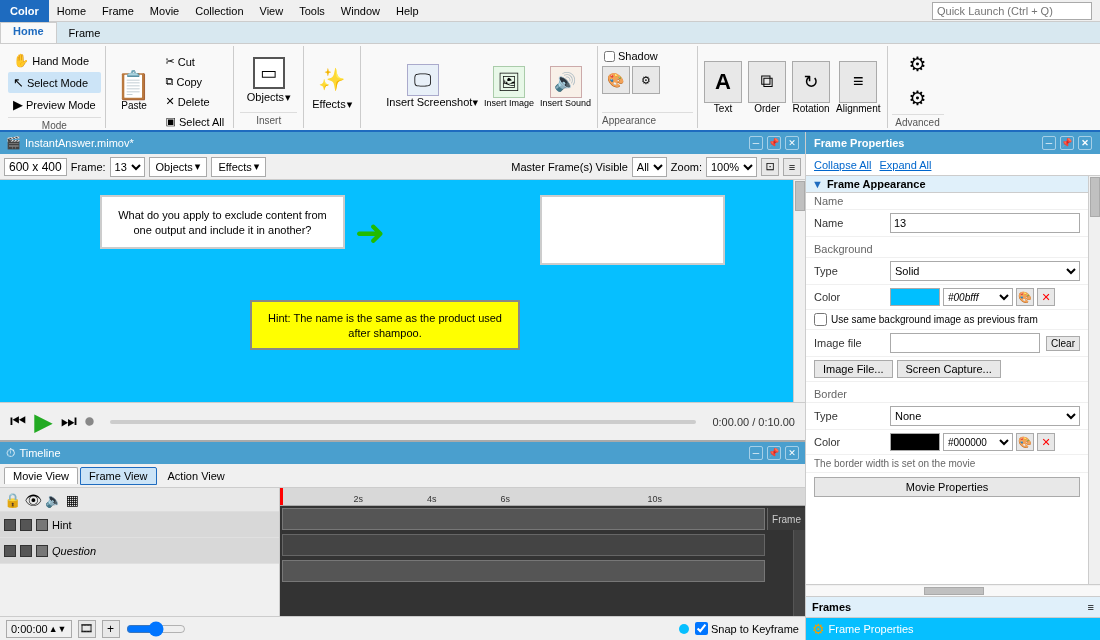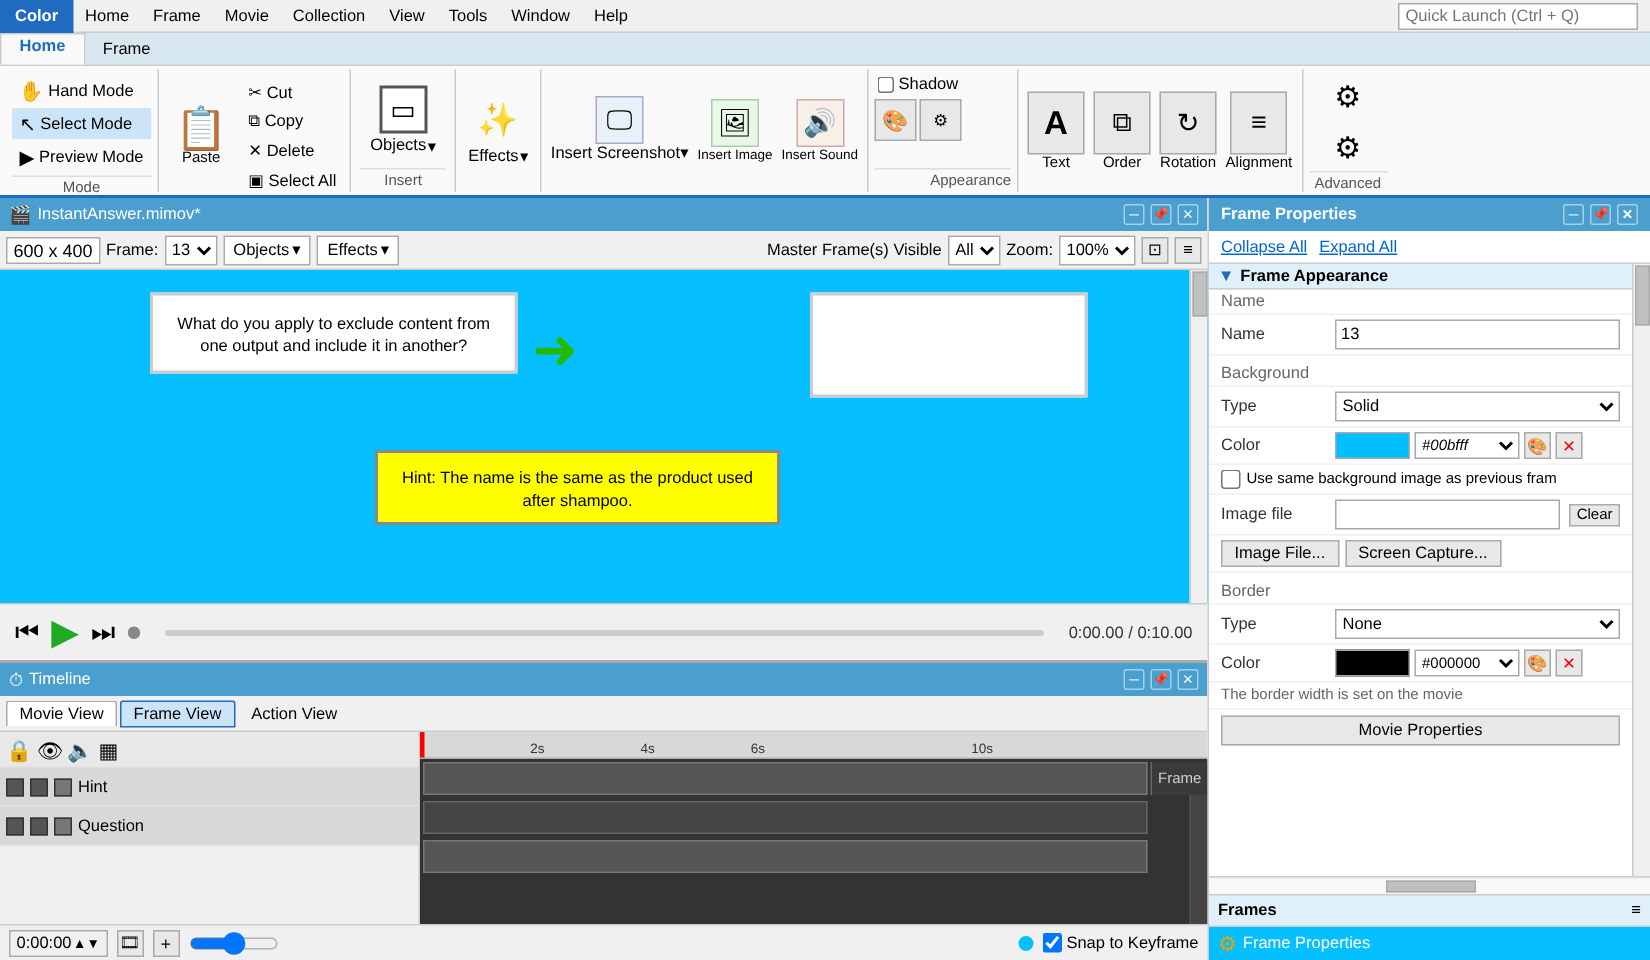--- a/index.html
+++ b/index.html
@@ -102,21 +102,21 @@
             <span>▾</span>
           </span>
       </div>
     </div>
   </div>
 
   <div style="display:flex; flex-direction:column; border-right:1px solid #ccc; padding:2px 4px; min-width:130px;">
     <div style="flex:1; display:flex; gap:2px; align-items:center;">
       <div style="display:flex; flex-direction:column; align-items:center; cursor:pointer; padding:2px;">
         <div style="width:32px; height:32px; background:#e8f0f8; border:1px solid #aac; display:flex; align-items:center; justify-content:center; font-size:18px;">🖵</div>
-        <span style="font-size:9px; line-height:1.2;"><span>Insert Screenshot</span><span>▾</span></span>
+        <span style="font-size:9px; line-height:1.2;margin-left:19px;"><span>Insert Screenshot</span><span>▾</span></span>
       </div>
       <div style="display:flex; flex-direction:column; align-items:center; cursor:pointer; padding:2px;">
         <div style="width:32px; height:32px; background:#e8f8e8; border:1px solid #aca; display:flex; align-items:center; justify-content:center; font-size:18px;">🖼</div>
         <span style="font-size:9px; text-align:center; line-height:1.2;">Insert Image</span>
       </div>
       <div style="display:flex; flex-direction:column; align-items:center; cursor:pointer; padding:2px;">
         <div style="width:32px; height:32px; background:#f8f0e8; border:1px solid #caa; display:flex; align-items:center; justify-content:center; font-size:18px;">🔊</div>
         <span style="font-size:9px; text-align:center; line-height:1.2;">Insert Sound</span>
       </div>
     </div>
@@ -126,21 +126,21 @@
     <div style="flex:1; display:flex; flex-direction:column; gap:2px;">
       <div style="display:flex; align-items:center; gap:3px; padding:2px;">
         <input type="checkbox" style="width: 11px; height: 11px;">
         <span>Shadow</span>
       </div>
       <div style="display:flex; gap:2px; align-items:center;">
         <div style="width:28px; height:28px; background:#e8e8e8; border:1px solid #aaa; display:flex; align-items:center; justify-content:center; cursor:pointer; font-size:14px;">🎨</div>
         <div style="width:28px; height:28px; background:#e8e8e8; border:1px solid #aaa; display:flex; align-items:center; justify-content:center; cursor:pointer;">⚙</div>
       </div>
     </div>
-    <div style="text-align:right; font-size:10px; color:#555; border-top:1px solid #ddd; padding-top:2px;">Appearance</div>
+    <div style="text-align:left; font-size:10px; color:#555; border-top:1px solid #ddd; padding-top:2px;">Appearance</div>
   </div>
 
   <div style="display:flex; flex-direction:column; border-right:1px solid #ccc; padding:2px 4px; min-width:180px;">
     <div style="flex:1; display:flex; gap:2px; align-items:center;">
       <div style="display:flex; flex-direction:column; align-items:center; cursor:pointer; padding:2px;">
         <div style="width:38px; height:42px; background:#e8e8e8; border:1px solid #aaa; display:flex; align-items:center; justify-content:center; font-size:22px; font-weight:bold;">A</div>
         <span style="font-size:10px;">Text</span>
       </div>
       <div style="display:flex; flex-direction:column; align-items:center; cursor:pointer; padding:2px;">
         <div style="width:38px; height:42px; background:#e8e8e8; border:1px solid #aaa; display:flex; align-items:center; justify-content:center; font-size:18px;">⧉</div>
@@ -269,21 +269,21 @@
           <div style="display:flex; align-items:center; height:26px; border-bottom:1px solid #e0e0e0; padding:0 4px; gap:4px; background:#d8d8d8;">
             <div style="width:12px; height:12px; background:#555; border:1px solid #333;"></div>
             <div style="width:12px; height:12px; background:#555; border:1px solid #333;"></div>
             <div style="width:12px; height:12px; background:#777; border:1px solid #333;"></div>
             <span style="font-size:11px;">Hint</span>
           </div>
           <div style="display:flex; align-items:center; height:26px; border-bottom:1px solid #e0e0e0; padding:0 4px; gap:4px; background:#d8d8d8;">
             <div style="width:12px; height:12px; background:#555; border:1px solid #333;"></div>
             <div style="width:12px; height:12px; background:#555; border:1px solid #333;"></div>
             <div style="width:12px; height:12px; background:#777; border:1px solid #333;"></div>
-            <span style="font-size:11px;">Question</span>
+            <span style="font-size:11px;font-style:italic;">Question</span>
           </div>
         </div>
 
         <div style="flex:1; display:flex; flex-direction:column; overflow:hidden;">
 
           <div style="height:18px; background:#d8d8d8; border-bottom:1px solid #aaa; position:relative; display:flex; align-items:flex-end; padding-left:0;">
             <div style="position:absolute; left:0; bottom:0; width:3px; height:100%; background:#f00; z-index:10;"></div>
             <div style="position:absolute; left:14%; font-size:9px; color:#333; bottom:1px;">2s</div>
             <div style="position:absolute; left:28%; font-size:9px; color:#333; bottom:1px;">4s</div>
             <div style="position:absolute; left:42%; font-size:9px; color:#333; bottom:1px;">6s</div>

